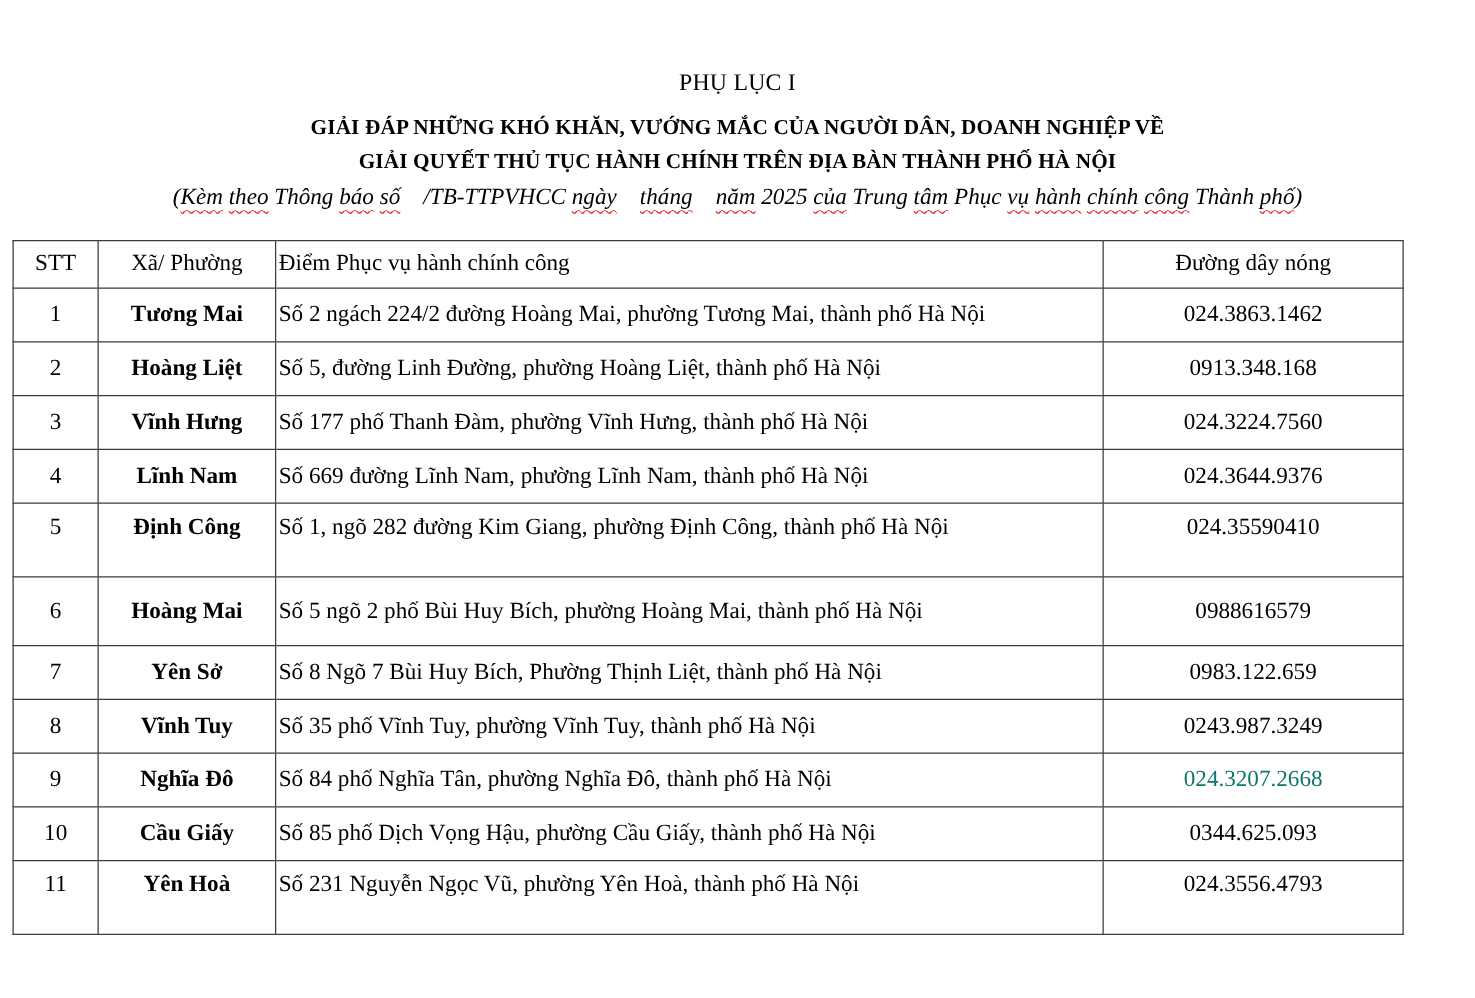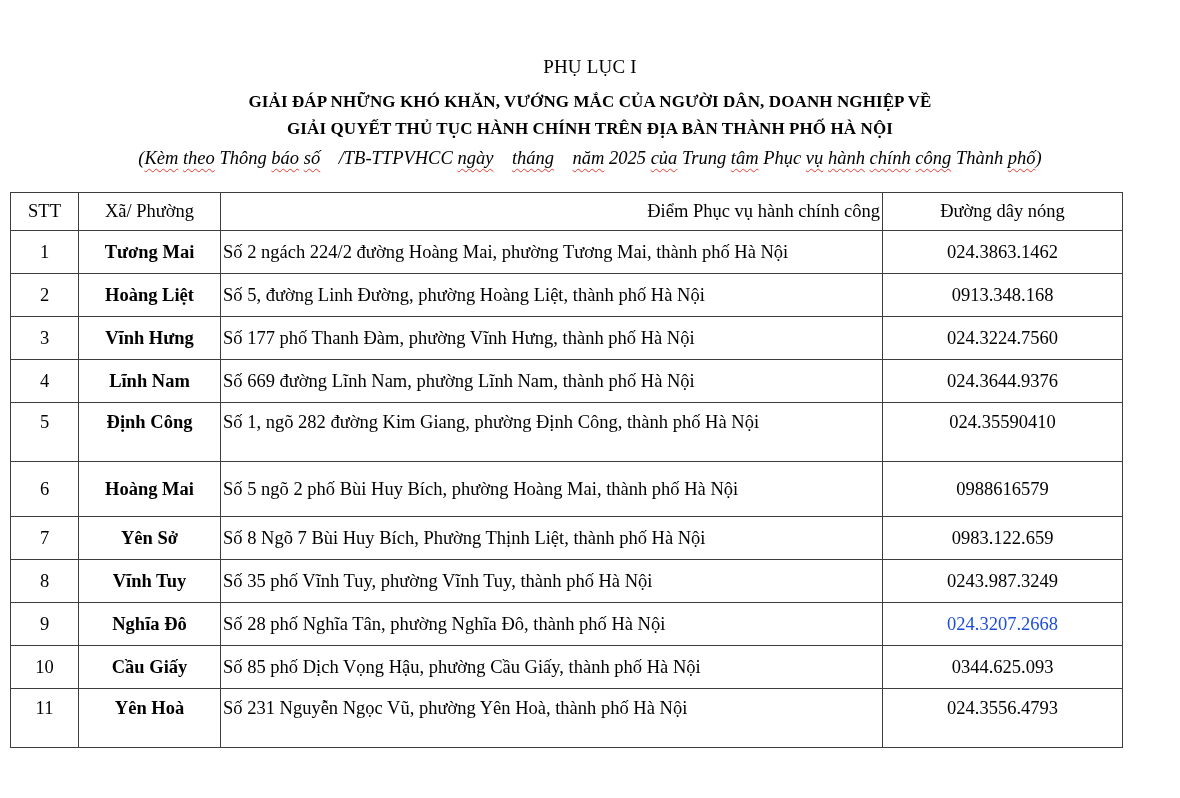--- a/index.html
+++ b/index.html
@@ -58,21 +58,21 @@
     <colgroup>
       <col style="width:68px">
       <col style="width:142px">
       <col style="width:662px">
       <col style="width:240px">
     </colgroup>
     <thead>
       <tr>
         <th class="cell-stt">STT</th>
         <th class="cell-ward">Xã/ Phường</th>
-        <th class="cell-address" style="text-align:right">Điểm Phục vụ hành chính công</th>
+        <th class="cell-address" style="text-align:left">Điểm Phục vụ hành chính công</th>
         <th class="cell-hotline">Đường dây nóng</th>
       </tr>
     </thead>
     <tbody>
         <tr>
           <td class="cell-stt">1</td>
           <td class="cell-ward">Tương Mai</td>
           <td class="cell-address">Số 2 ngách 224/2 đường Hoàng Mai, phường Tương Mai, thành phố Hà Nội</td>
           <td class="cell-hotline">024.3863.1462</td>
         </tr>
@@ -114,22 +114,22 @@
         </tr>
         <tr>
           <td class="cell-stt">8</td>
           <td class="cell-ward">Vĩnh Tuy</td>
           <td class="cell-address">Số 35 phố Vĩnh Tuy, phường Vĩnh Tuy, thành phố Hà Nội</td>
           <td class="cell-hotline">0243.987.3249</td>
         </tr>
         <tr>
           <td class="cell-stt">9</td>
           <td class="cell-ward">Nghĩa Đô</td>
-          <td class="cell-address">Số 28 phố Nghĩa Tân, phường Nghĩa Đô, thành phố Hà Nội</td>
-          <td class="cell-hotline" style="color: #1d4ed8;">024.3207.2668</td>
+          <td class="cell-address">Số 84 phố Nghĩa Tân, phường Nghĩa Đô, thành phố Hà Nội</td>
+          <td class="cell-hotline" style="color: #0f766e;">024.3207.2668</td>
         </tr>
         <tr>
           <td class="cell-stt">10</td>
           <td class="cell-ward">Cầu Giấy</td>
           <td class="cell-address">Số 85 phố Dịch Vọng Hậu, phường Cầu Giấy, thành phố Hà Nội</td>
           <td class="cell-hotline">0344.625.093</td>
         </tr>
         <tr class="valign-top" style="height: 59px;">
           <td class="cell-stt">11</td>
           <td class="cell-ward">Yên Hoà</td>

